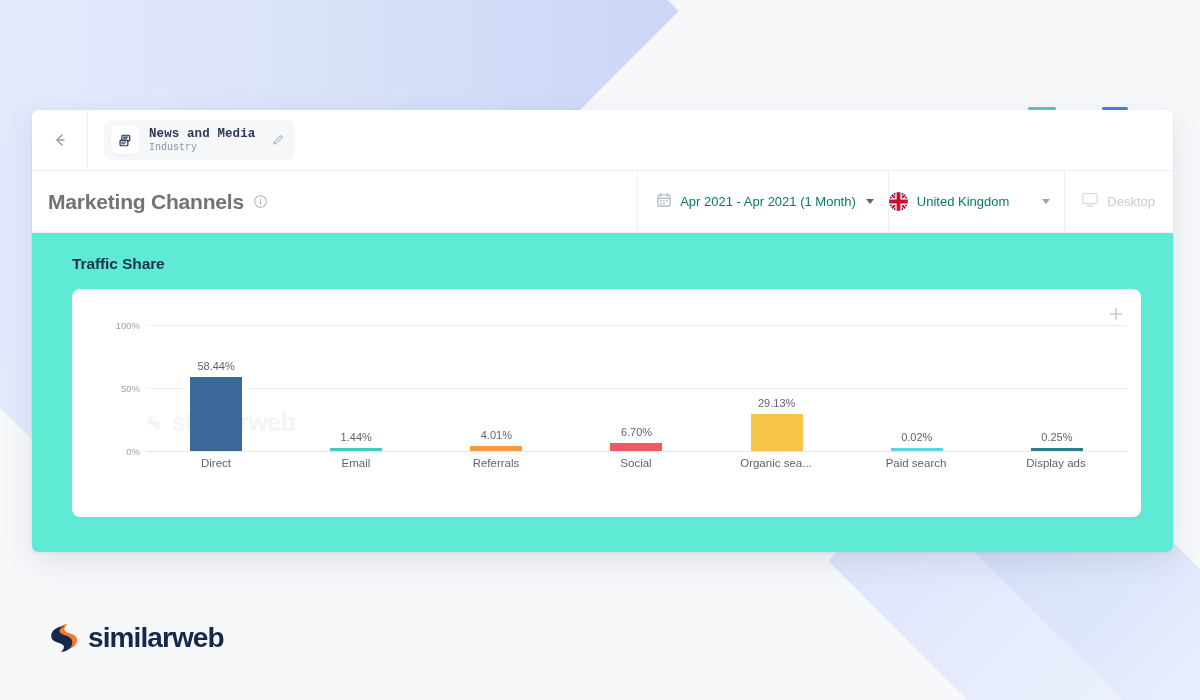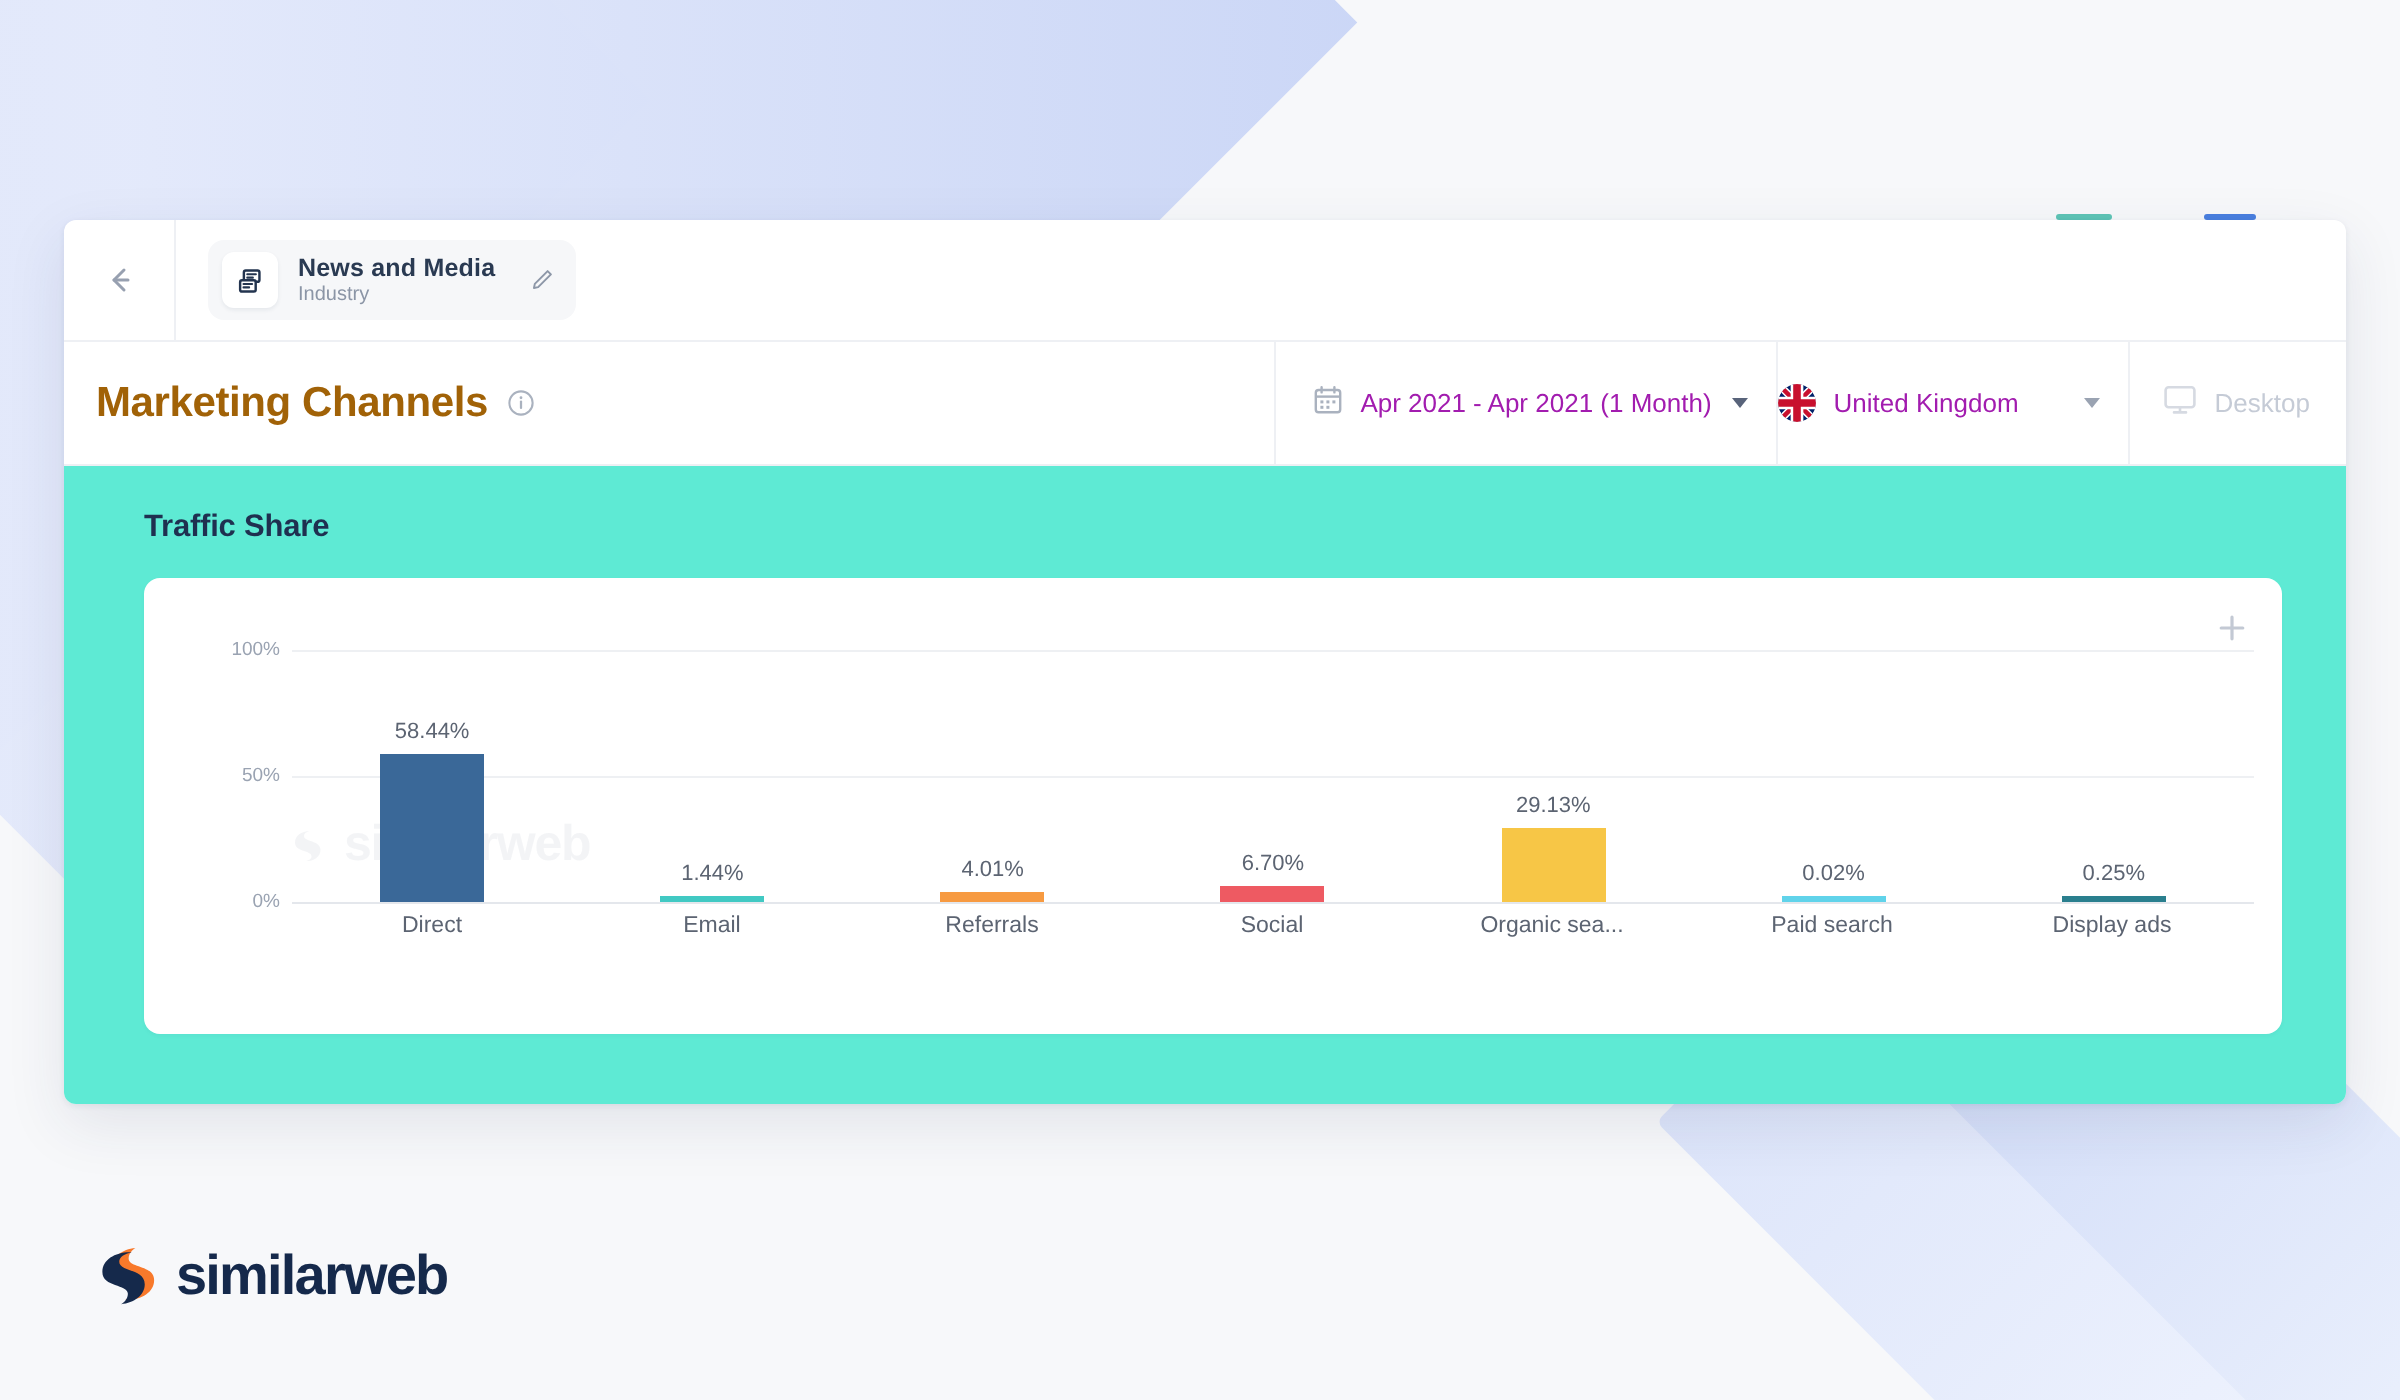--- a/index.html
+++ b/index.html
@@ -95,20 +95,21 @@
   }
   .peek-strip .sliver.a { left: 996px; width: 28px; background: #5ec4b6; }
   .peek-strip .sliver.b { left: 1070px; width: 26px; background: #4a7fe0; }
 
   
   .topbar {
     display: flex;
     align-items: center;
     height: 61px;
     border-bottom: 1px solid #eef0f4;
+    font-family: Liberation Mono, monospace;
   }
   .back-btn {
     width: 56px;
     height: 61px;
     display: flex;
     align-items: center;
     justify-content: center;
     border-right: 1px solid #eef0f4;
     cursor: pointer;
   }
@@ -163,37 +164,37 @@
   .page-title-wrap {
     flex: 1;
     display: flex;
     align-items: center;
     padding-left: 16px;
     gap: 9px;
   }
   .page-title {
     font-size: 21px;
     font-weight: 700;
-    color: #a16207;
+    color: #737373;
     letter-spacing: -.2px;
   }
   .info-icon { display: flex; align-items: center; cursor: pointer; }
 
   .filter {
     display: flex;
     align-items: center;
     gap: 8px;
     padding: 0 16px;
     border-left: 1px solid #eef0f4;
     font-size: 13px;
     color: #5a6madd;
     cursor: pointer;
     white-space: nowrap;
   }
-  .filter-label { font-size: 13px; color: #a21caf; }
+  .filter-label { font-size: 13px; color: #0f766e; }
   .filter.date { padding: 0 14px 0 18px; }
   .filter.country { padding: 0 14px 0 0; gap: 9px; }
   .filter.device { padding: 0 18px 0 16px; cursor: default; }
   .filter.device .filter-label { color: #c5cbd6; }
   .caret {
     width: 0; height: 0;
     border-left: 4.5px solid transparent;
     border-right: 4.5px solid transparent;
     border-top: 5px solid #58637a;
     margin-left: 2px;

